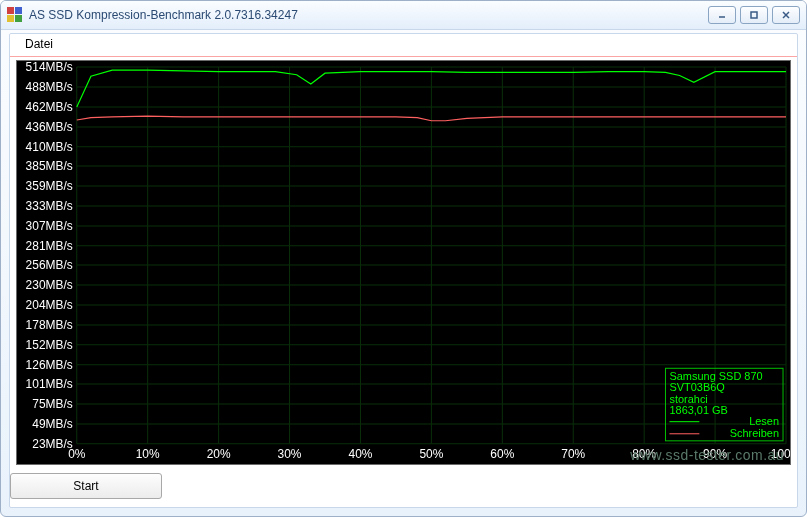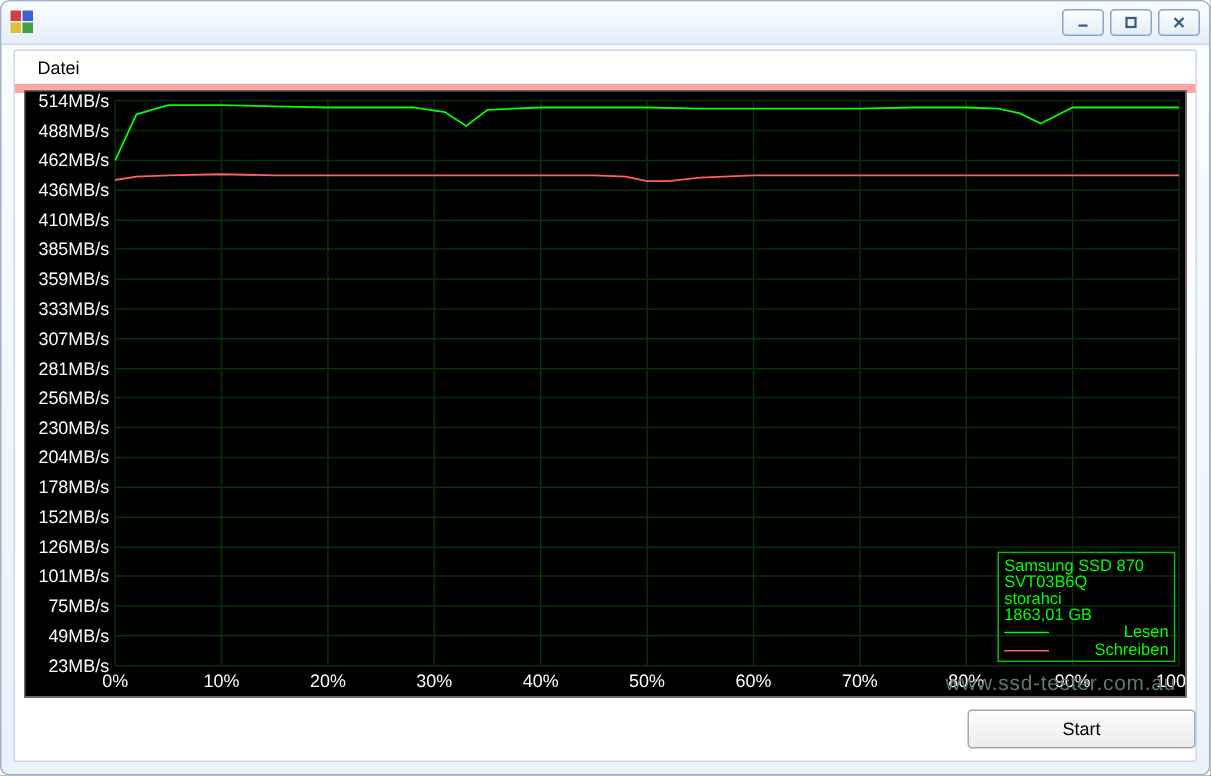--- a/index.html
+++ b/index.html
@@ -5,46 +5,47 @@
   html,body{margin:0;padding:0;font-family:"Segoe UI",Tahoma,sans-serif;font-size:12px;background:#fff;color:#000}
   .window{width:807px;height:517px;border:1px solid #9db0c8;background:linear-gradient(#fbfdff,#e9f2fb);box-sizing:border-box;position:relative;border-radius:6px;overflow:hidden}
   .titlebar{height:28px;display:flex;align-items:center;padding:0 6px;background:linear-gradient(#fafdff,#e3eefb);border-bottom:1px solid #c9d7ea}
   .titlebar .icon{width:16px;height:16px;margin-right:6px;display:flex;flex-wrap:wrap}
   .titlebar .icon span{width:7px;height:7px;margin:0 1px 1px 0}
   .titlebar .title{color:#2b4a73;font-size:12px}
   .winbtns{margin-left:auto;display:flex;gap:4px}
   .winbtn{width:26px;height:16px;border:1px solid #8aa4c4;border-radius:3px;background:linear-gradient(#fdfeff,#e4edf8);display:flex;align-items:center;justify-content:center;color:#3a5b85;font-size:10px;line-height:1}
   .winbtn svg{width:10px;height:10px;stroke:#3a5b85;fill:none;stroke-width:1.5}
   .client{position:absolute;left:8px;right:8px;top:32px;bottom:8px;background:#fff;border:1px solid #c9d7ea;border-radius:2px}
-  .menubar{height:22px;border-bottom:6px solid #fca5a5;display:flex;align-items:center;padding:0 6px}
+  .menubar{height:22px;border-bottom:1px solid #fca5a5;display:flex;align-items:flex-start;padding:0 6px}
   .menuitem{padding:2px 8px;border:1px solid transparent;border-radius:2px}
   .chartwrap{position:absolute;left:6px;right:6px;top:26px;bottom:42px;background:#000;border:1px solid #6a6a6a}
   svg.chart{width:100%;height:100%;display:block}
   .axis-label{fill:#fff;font-size:12px;font-family:"Segoe UI",Tahoma,sans-serif}
   .grid line{stroke:#0a2f0a;stroke-width:1}
   .series-read{stroke:#00ff00;stroke-width:1.2;fill:none}
   .series-write{stroke:#ff6060;stroke-width:1.2;fill:none}
   .legend-box{stroke:#00c000;fill:none}
   .legend-text{fill:#00ff00;font-size:11px;font-family:"Segoe UI",Tahoma,sans-serif}
   .watermark{fill:#5a7a6a;font-size:14px;font-family:"Segoe UI",Tahoma,sans-serif;letter-spacing:0.5px}
-  .buttons{position:absolute;left:0;right:0;bottom:6px;height:30px;display:flex;justify-content:flex-end;gap:8px;align-items:center}
+  .buttons{position:absolute;left:0;right:0;bottom:6px;height:30px;display:flex;justify-content:flex-start;gap:8px;align-items:center}
   .btn{width:150px;height:24px;border:1px solid #a8a8a8;border-radius:3px;background:linear-gradient(#fdfdfd,#ececec);font-size:12px;display:flex;align-items:center;justify-content:center}
   .btn.disabled{color:#9a9a9a;background:linear-gradient(#f6f6f6,#e9e9e9);border-color:#c8c8c8}
 </style>
 </head>
 <body>
 
 <div class="window">
   <div class="titlebar">
     <div class="icon">
       <span style="background:#d04040"></span>
         <span style="background:#4060d0"></span>
       <span style="background:#e0c030"></span>
         <span style="background:#40a040"></span>
     </div>
+    <div class="title">AS SSD Kompression-Benchmark 2.0.7316.34247</div>
     <div class="winbtns">
       <div class="winbtn">
           <svg viewBox="0 0 10 10">
             <line x1="2" y1="7" x2="8" y2="7"></line>
           </svg>
         </div>
       <div class="winbtn">
           <svg viewBox="0 0 10 10">
             <rect x="2" y="2" width="6" height="6"></rect>
           </svg>

